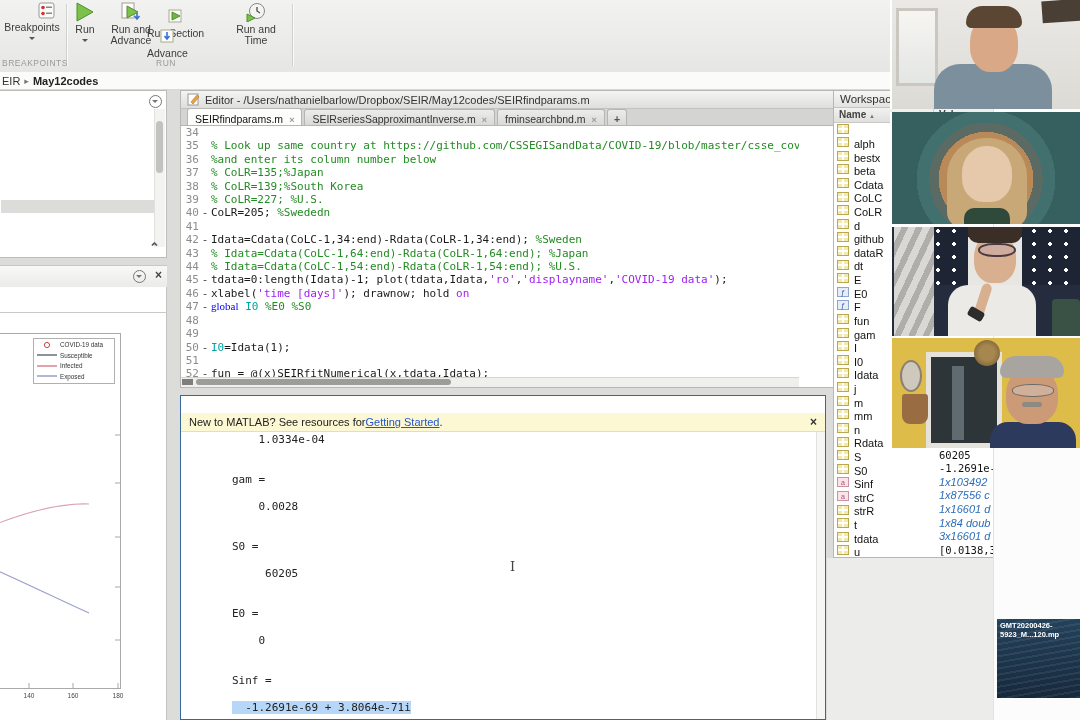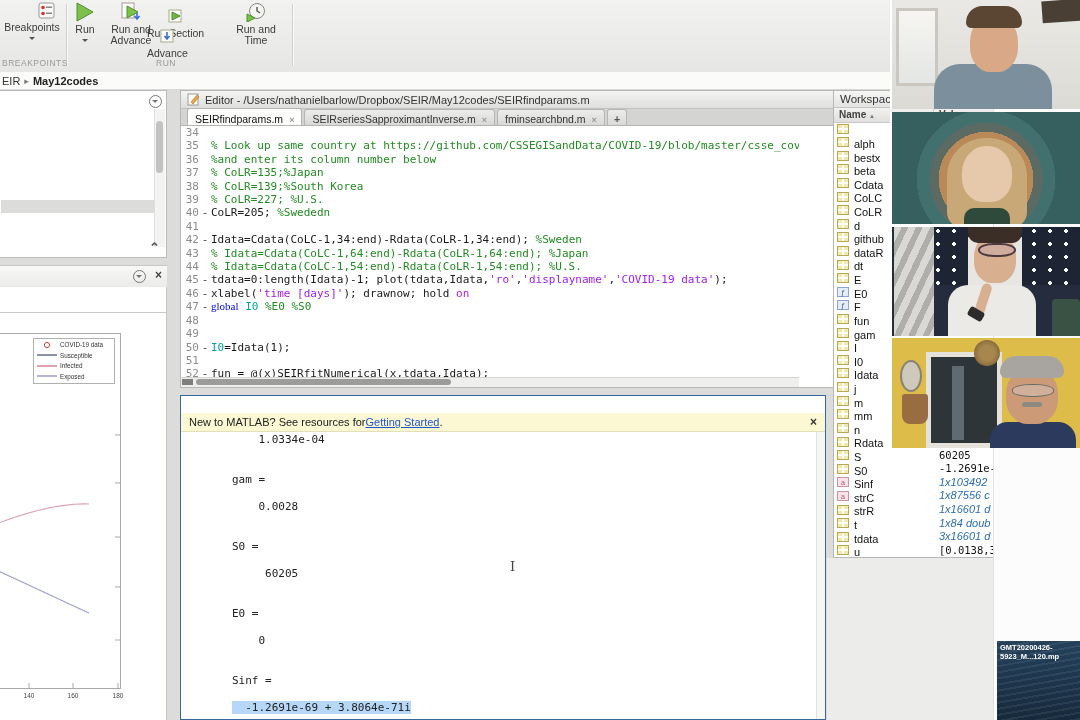--- a/index.html
+++ b/index.html
@@ -118,21 +118,21 @@
 
   
   .white-panel{left:993px;top:0;width:87px;height:720px;background:#fcfcfc;border-left:1px solid #e2e2e0;}
   .videos{left:890px;top:0;width:190px;height:448px;}
   .video{position:absolute;left:0;width:190px;border-left:2px solid #fff;box-sizing:border-box;overflow:hidden;}
   .v1{top:0;height:109px;background:linear-gradient(#ebe9e5,#dcdad5);}
   .v2{top:112px;height:112px;background:
       radial-gradient(circle at 50% 60%,#d9a06a 0 9%,#8a5a44 9% 17%,#c07c50 17% 25%,#7a4f46 25% 33%,#b98a58 33% 41%,#5c6a64 41% 49%,#41706f 49% 60%,#35605f 60%);}
   .v3{top:227px;height:109px;background:#242c3e;}
   .v4{top:338px;height:110px;background:#ddbc49;}
-  .ocean{left:997px;top:641px;width:83px;height:79px;background:
+  .ocean{left:997px;top:619px;width:83px;height:79px;background:
      repeating-linear-gradient(170deg,rgba(255,255,255,.07) 0 2px,transparent 2px 6px),
      linear-gradient(#24425c,#16293c);color:#fff;font-size:7.5px;font-weight:bold;line-height:9px;padding:2px 3px;box-sizing:border-box;}
 
   
   .vp{position:absolute;}
   .face{border-radius:48% 48% 42% 42%;}
 </style>
 </head>
 <body>
 

